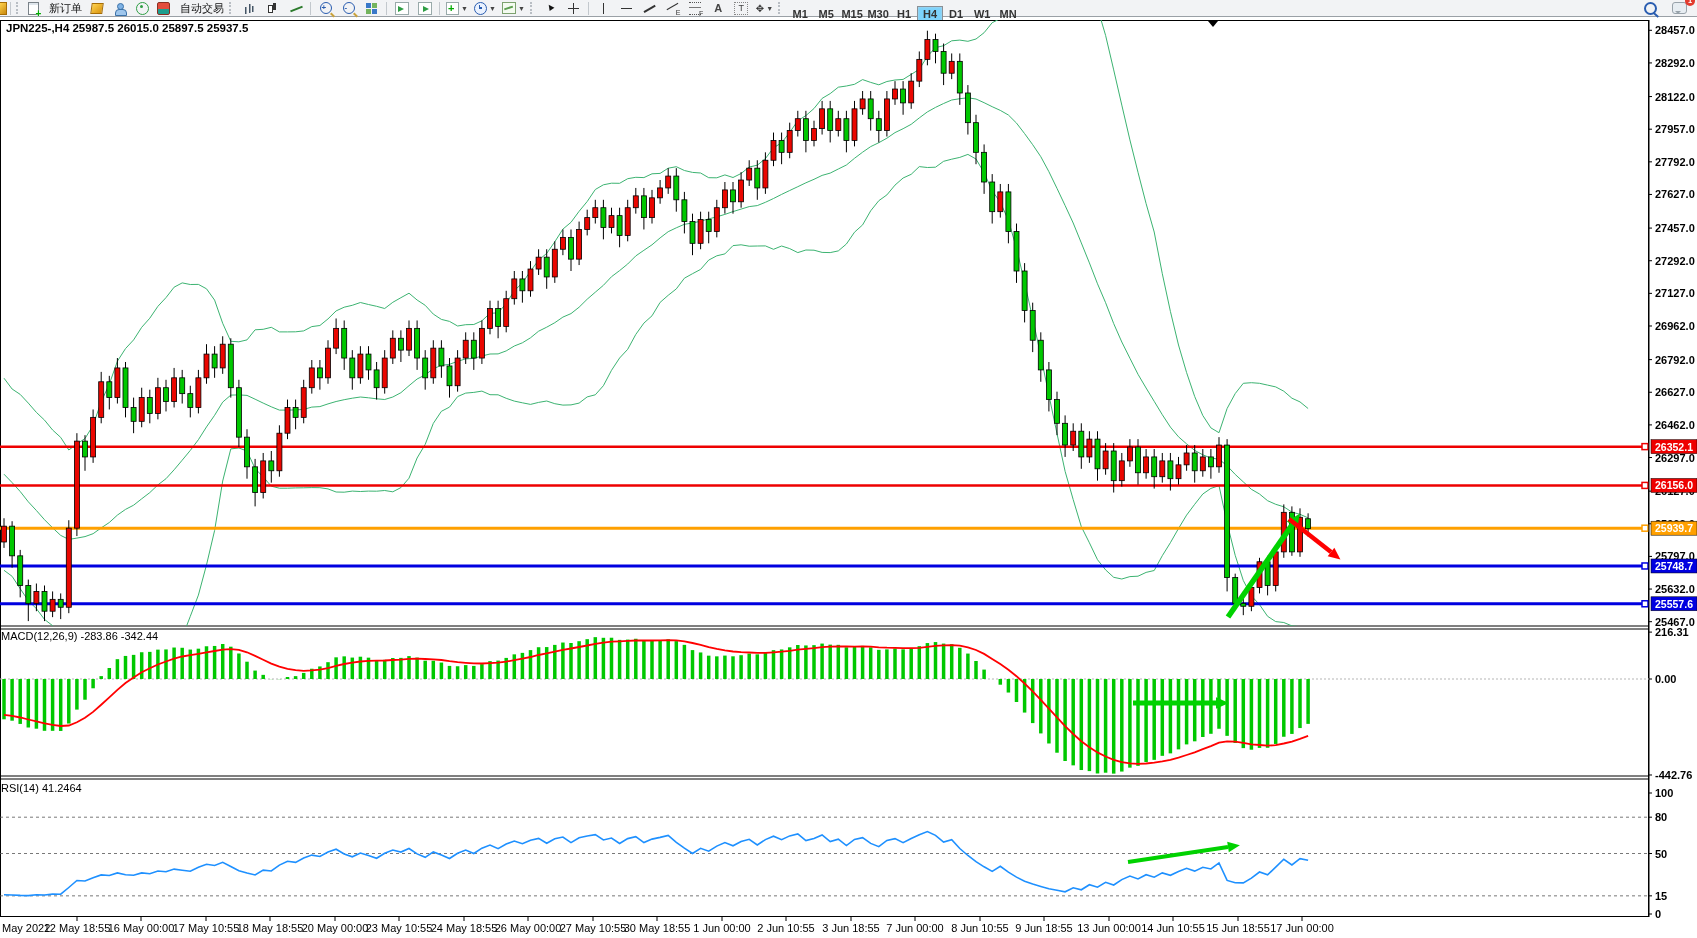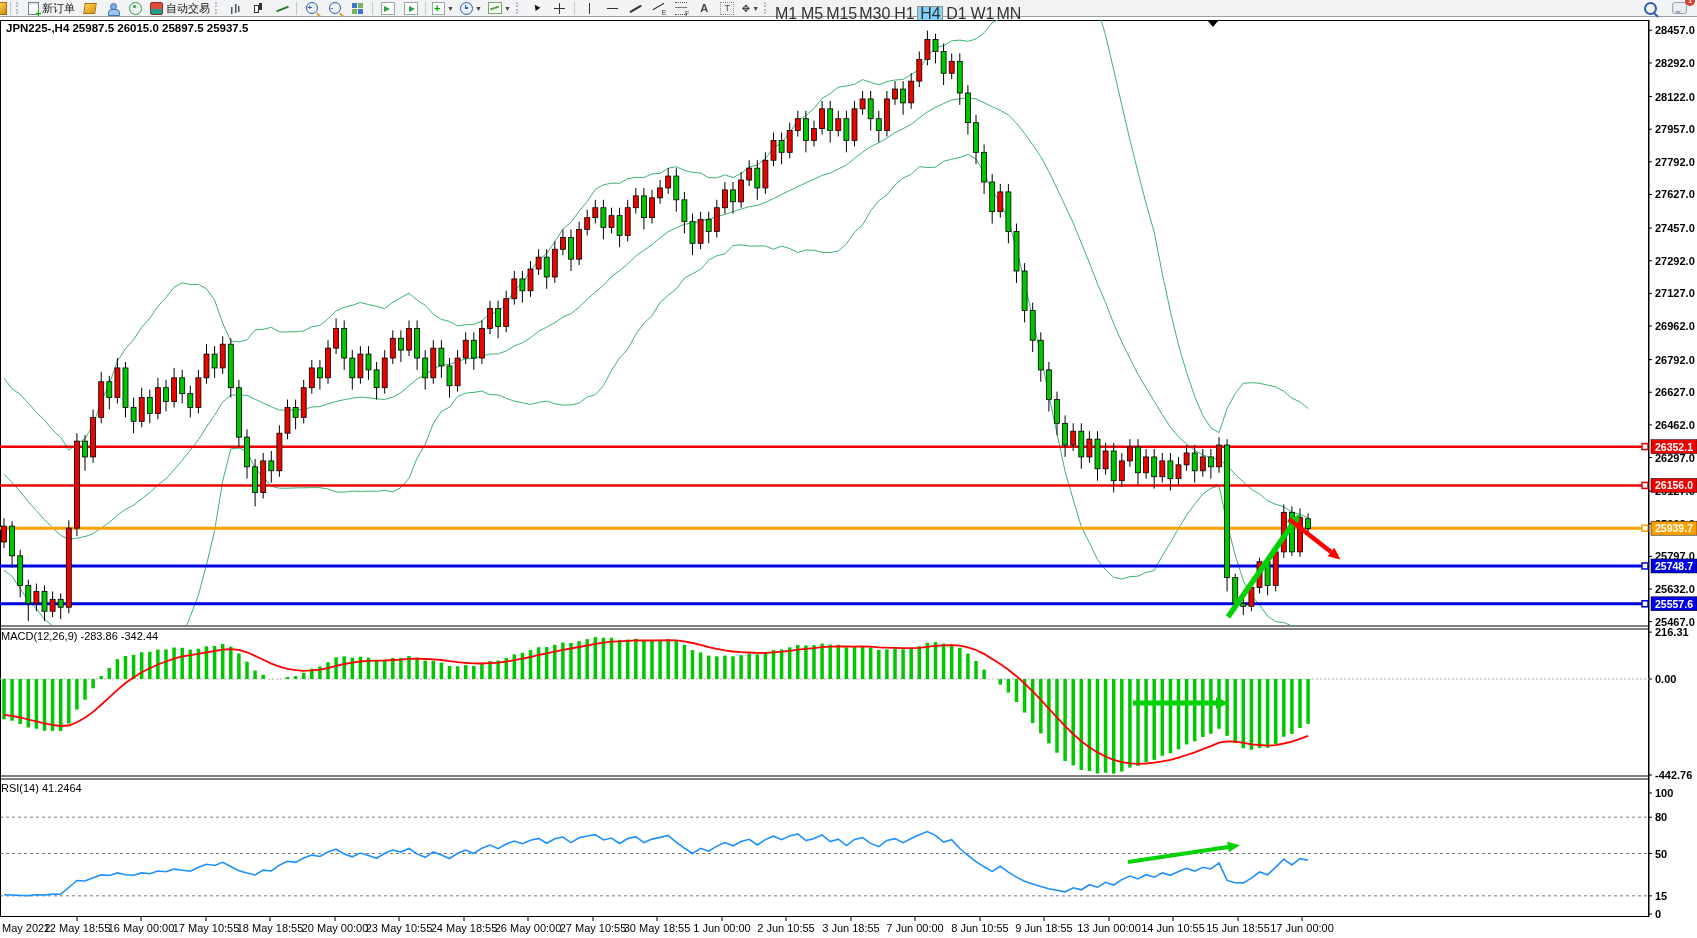--- a/index.html
+++ b/index.html
@@ -4,21 +4,21 @@
 <style>
   html,body{margin:0;padding:0;background:#fff;width:1697px;height:938px;overflow:hidden;
     font-family:"Liberation Sans",sans-serif;-webkit-font-smoothing:none;}
   
   #toolbar{position:absolute;left:0;top:0;width:1697px;height:16px;background:#f2f3f5;
     border-bottom:1px solid #9aa0a6;display:flex;align-items:center;font-size:11px;color:#222;}
   .grip{width:5px;height:12px;margin:0 2px;border-left:2px dotted #b9bec4;}
   .sep{width:1px;height:13px;background:#c3c8cd;margin:0 3px;}
   .tb-btn{height:15px;min-width:17px;display:flex;align-items:center;justify-content:center;
     padding:0 2px;border:1px solid transparent;border-radius:2px;cursor:default;position:relative;}
-  .tb-label{margin-left:3px;font-size:11px;color:#111;}
+  .tb-label{margin-left:10px;font-size:11px;color:#111;}
   .ddown{font-size:7px;color:#444;margin-left:2px;}
   
   .ic{display:inline-block;position:relative;}
   .ic-doc{width:9px;height:11px;background:#fff;border:1px solid #7a8288;box-shadow:inset 0 2px 0 #dfe6ec;}
   .plus{position:absolute;right:-4px;bottom:-3px;width:7px;height:7px;color:#0a0;font-size:10px;
     font-weight:bold;line-height:7px;text-align:center;text-shadow:0 0 1px #fff;}
   .ic-gold{width:10px;height:9px;background:linear-gradient(135deg,#ffd24d,#d89410);border:1px solid #a66d05;transform:skewX(-8deg);}
   .ic-person{width:10px;height:11px;}
   .ic-person:before{content:"";position:absolute;left:2.5px;top:0;width:5px;height:5px;border-radius:50%;background:#7fb2e5;border:1px solid #3c72a8;}
   .ic-person:after{content:"";position:absolute;left:0;top:6px;width:10px;height:5px;border-radius:4px 4px 0 0;background:#9fc6ec;border:1px solid #3c72a8;}
@@ -64,21 +64,21 @@
   .ic-trend:before{content:"";position:absolute;left:0;top:5px;width:13px;height:1.5px;background:#333;transform:rotate(-30deg);}
   .ic-chan{width:12px;height:11px;}
   .ic-chan:before{content:"";position:absolute;left:0;top:3px;width:13px;height:1.2px;background:#333;transform:rotate(-30deg);}
   .ic-chan:after{content:"E";position:absolute;right:-2px;bottom:-2px;font-size:7px;color:#333;}
   .ic-fibo{width:12px;height:11px;border-top:1px dotted #555;border-bottom:1px dotted #555;background:linear-gradient(#0000 4px,#777 4px,#777 5px,#0000 5px);}
   .ic-fibo:after{content:"F";position:absolute;right:-2px;bottom:-3px;font-size:7px;color:#333;}
   .ic-A{font-size:11px;color:#444;font-weight:bold;width:10px;text-align:center;}
   .ic-T{width:12px;height:11px;border:1px dotted #888;font-size:9px;color:#444;text-align:center;line-height:11px;}
   .ic-arrows{font-size:10px;color:#333;}
   .tf{min-width:24px;height:14px;display:flex;align-items:center;justify-content:center;
-      font-size:16px;font-weight:normal;color:#333;border:1px solid transparent;margin-top:11px;}
+      font-size:11px;font-weight:bold;color:#333;border:1px solid transparent;margin-top:11px;}
   .tf.active{background:#7dd3fc;border:1px solid #8a9096;box-shadow:inset 0 0 2px #cfd4d8;}
   #tb-right{margin-left:auto;display:flex;align-items:center;margin-right:6px;}
   .ic-search{width:9px;height:9px;border:2px solid #2a5db0;border-radius:50%;}
   .ic-search:after{content:"";position:absolute;right:-4px;bottom:-3px;width:6px;height:2px;background:#2a5db0;transform:rotate(40deg);}
   .ic-chat{width:13px;height:10px;background:#e7edf2;border:1px solid #98a2aa;border-radius:3px;}
   .ic-chat:before{content:"";position:absolute;left:2px;bottom:-4px;border:3px solid transparent;border-top-color:#98a2aa;}
   .badge{position:absolute;right:-5px;top:-5px;width:10px;height:10px;border-radius:50%;background:#e23b2e;
     color:#fff;font-size:7.5px;font-weight:bold;text-align:center;line-height:10px;}
   .clip-ic{width:6px;height:11px;background:linear-gradient(135deg,#ffd24d,#c8880c);border:1px solid #a66d05;border-left:none;}
   

